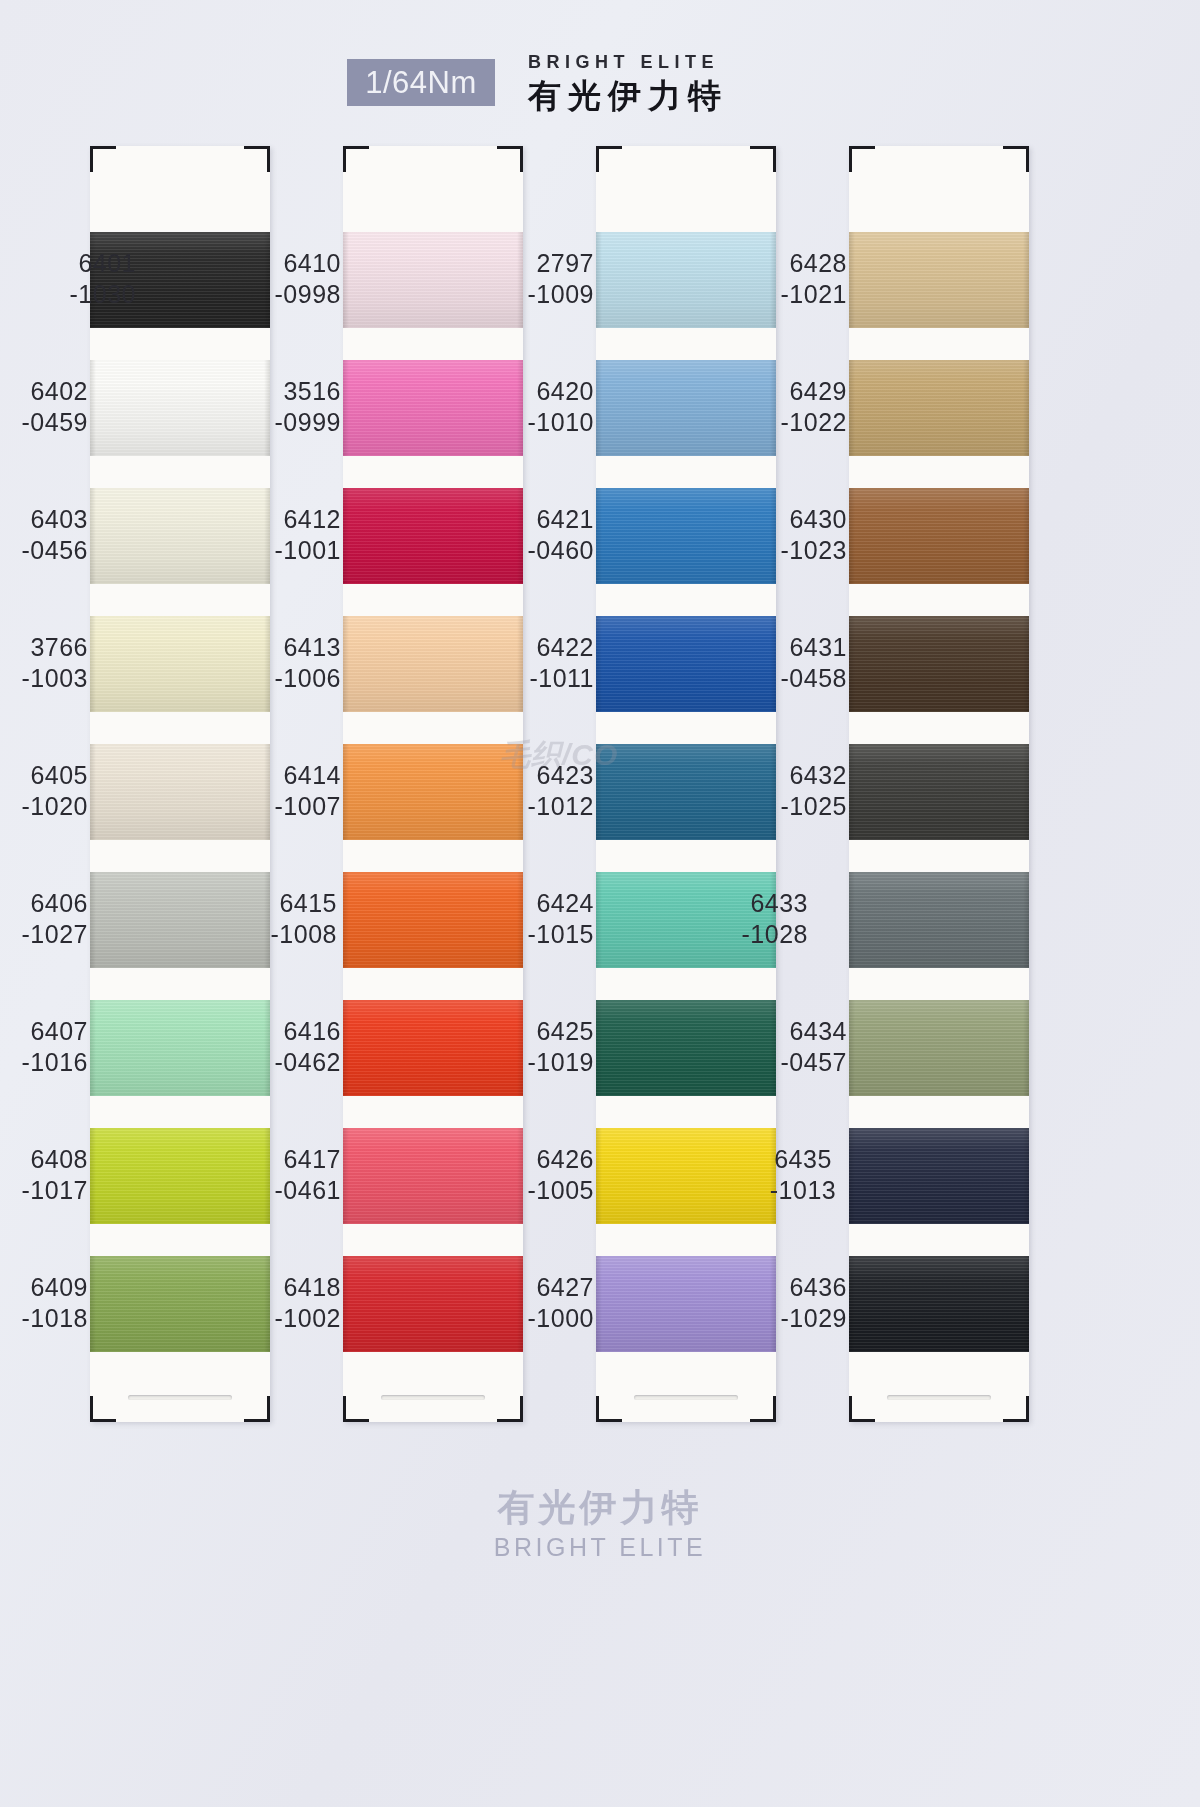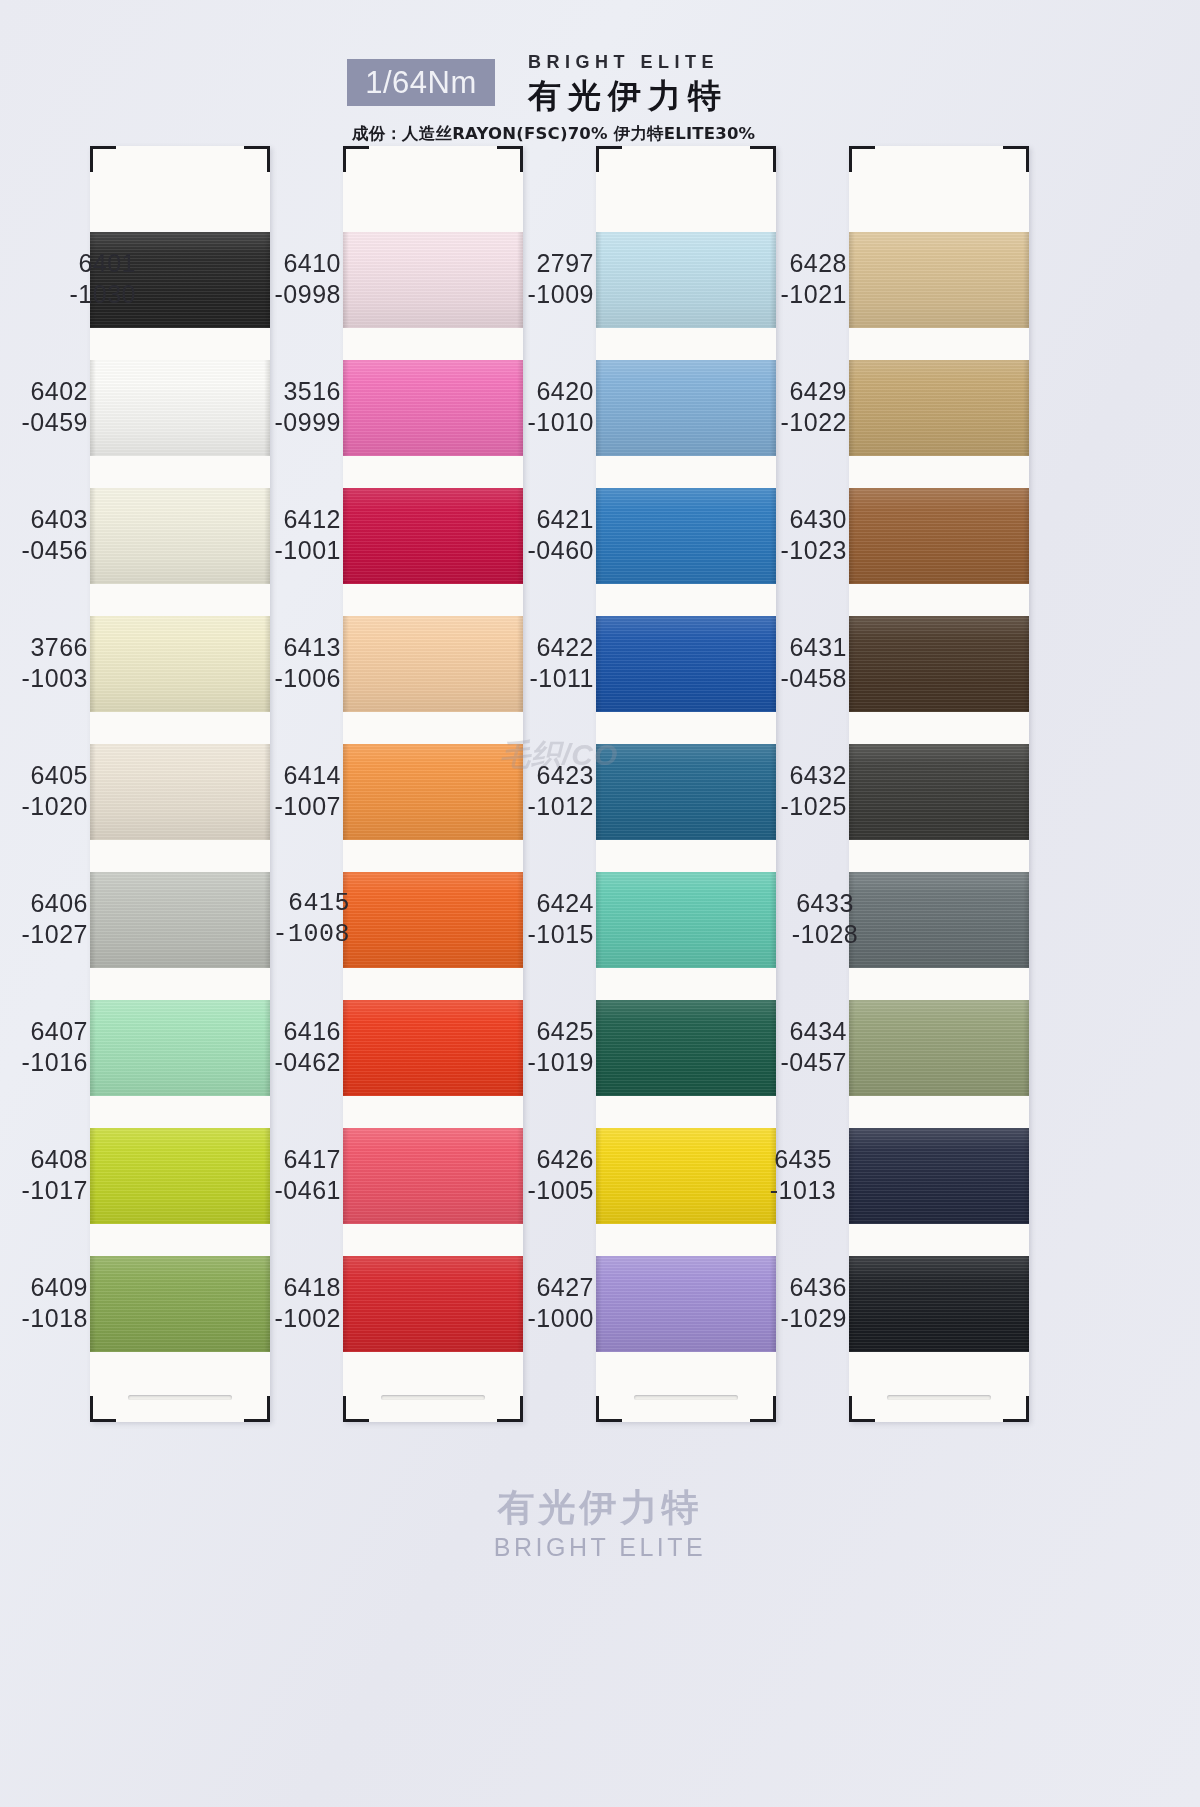--- a/index.html
+++ b/index.html
@@ -218,21 +218,20 @@
 </style>
 </head>
 <body>
 
 <div class="paper-bg"></div>
 
 <div class="header">
   <div class="count-badge">1/64Nm</div>
   <div class="brand-latin">BRIGHT ELITE</div>
   <div class="brand-cn">有光伊力特</div>
-  <div class="composition">成份：人造丝RAYON(FSC)70% 伊力特ELITE30%</div>
 </div>
 
 <div class="cards" id="cards">
     <div class="card c1" style="left: 90px;">
       <div class="corner ct-l"></div>
       <div class="corner v ct-lv"></div>
       <div class="corner ct-r"></div>
       <div class="corner v ct-rv"></div>
       <div class="corner cb-l"></div>
       <div class="corner v cb-lv"></div>
@@ -547,21 +546,21 @@
     <span class="l2">-1001</span>
   </div>
 <div class="label" style="left: 253px; top: 632px;">
     <span class="l1">6413</span>
     <span class="l2">-1006</span>
   </div>
 <div class="label" style="left: 253px; top: 760px;">
     <span class="l1">6414</span>
     <span class="l2">-1007</span>
   </div>
-<div class="label" style="left: 262px; top: 888px; font-family: Liberation Mono, monospace;">
+<div class="label" style="left: 249px; top: 888px;">
     <span class="l1">6415</span>
     <span class="l2">-1008</span>
   </div>
 <div class="label" style="left: 253px; top: 1016px;">
     <span class="l1">6416</span>
     <span class="l2">-0462</span>
   </div>
 <div class="label" style="left: 253px; top: 1144px;">
     <span class="l1">6417</span>
     <span class="l2">-0461</span>
@@ -619,21 +618,21 @@
     <span class="l2">-1023</span>
   </div>
 <div class="label" style="left: 759px; top: 632px;">
     <span class="l1">6431</span>
     <span class="l2">-0458</span>
   </div>
 <div class="label" style="left: 759px; top: 760px;">
     <span class="l1">6432</span>
     <span class="l2">-1025</span>
   </div>
-<div class="label" style="left: 781px; top: 888px; text-align: center;">
+<div class="label" style="left: 720px; top: 888px;">
     <span class="l1">6433</span>
     <span class="l2">-1028</span>
   </div>
 <div class="label" style="left: 759px; top: 1016px;">
     <span class="l1">6434</span>
     <span class="l2">-0457</span>
   </div>
 <div class="label" style="left: 759px; top: 1144px; text-align: center;">
     <span class="l1">6435</span>
     <span class="l2">-1013</span>

